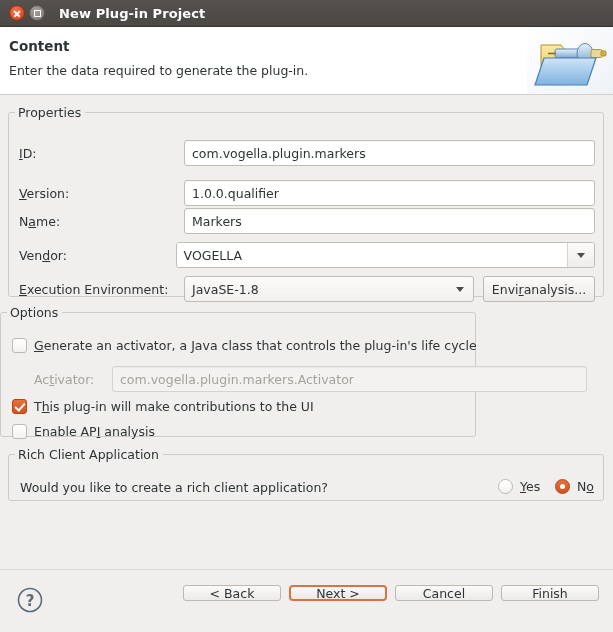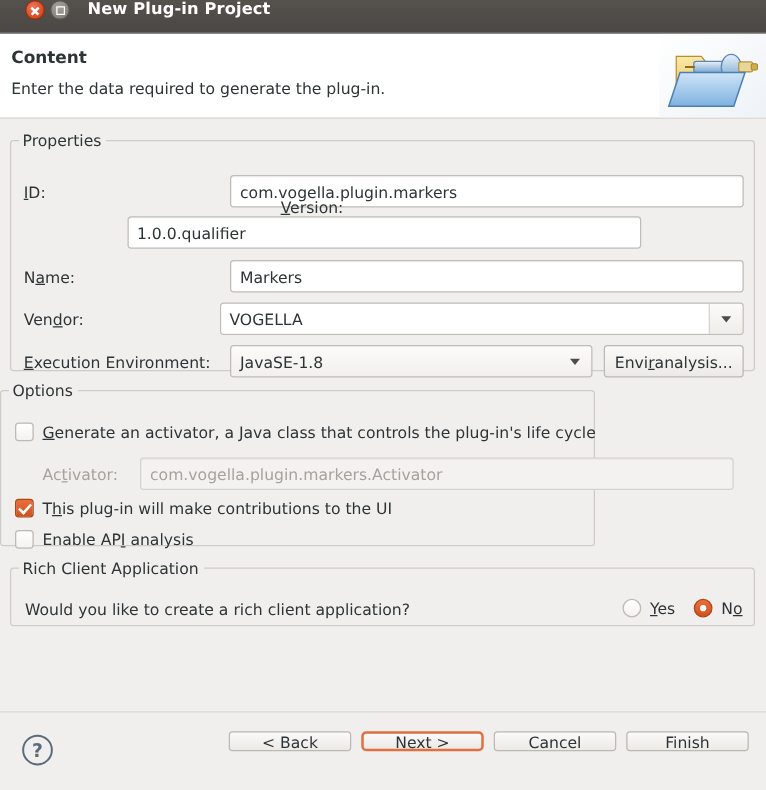--- a/index.html
+++ b/index.html
@@ -22,21 +22,22 @@
     display: flex;
     flex-direction: column;
     background: #f0efee;
   }
 
   
   .titlebar {
     height: 27px;
     background: linear-gradient(to bottom, #55524e 0%, #4a4744 100%);
     display: flex;
-    padding-left: 20px;
+    align-items: center;
+    padding-left: 9px;
     flex: 0 0 auto;
     border-bottom: 1px solid #35332f;
     box-sizing: border-box;
   }
   .win-btn {
     width: 16px;
     height: 16px;
     border-radius: 50%;
     margin-right: 4px;
     position: relative;
@@ -356,21 +357,21 @@
     <fieldset class="group" id="grp-properties">
       <legend>Properties</legend>
 
       <div class="row" style="left:10px; top:20px; width:576px;">
         <div class="fld-label" style="width:165px;"><span></span><span class="mn">I</span><span>D:</span></div>
         <div class="textbox" style="width:411px;">
             <span>com.vogella.plugin.markers</span>
           </div>
       </div>
 
-      <div class="row" style="left:10px; top:38px; width:576px;flex-direction:column;">
+      <div class="row" style="left:10px; top:60px; width:576px;">
         <div class="fld-label" style="width:165px;"><span></span><span class="mn">V</span><span>ersion:</span></div>
         <div class="textbox" style="width:411px;">
             <span>1.0.0.qualifier</span>
           </div>
       </div>
 
       <div class="row" style="left:10px; top:88px; width:576px;">
         <div class="fld-label" style="width:165px;"><span>N</span><span class="mn">a</span><span>me:</span></div>
         <div class="textbox" style="width:411px;">
             <span>Markers</span>

